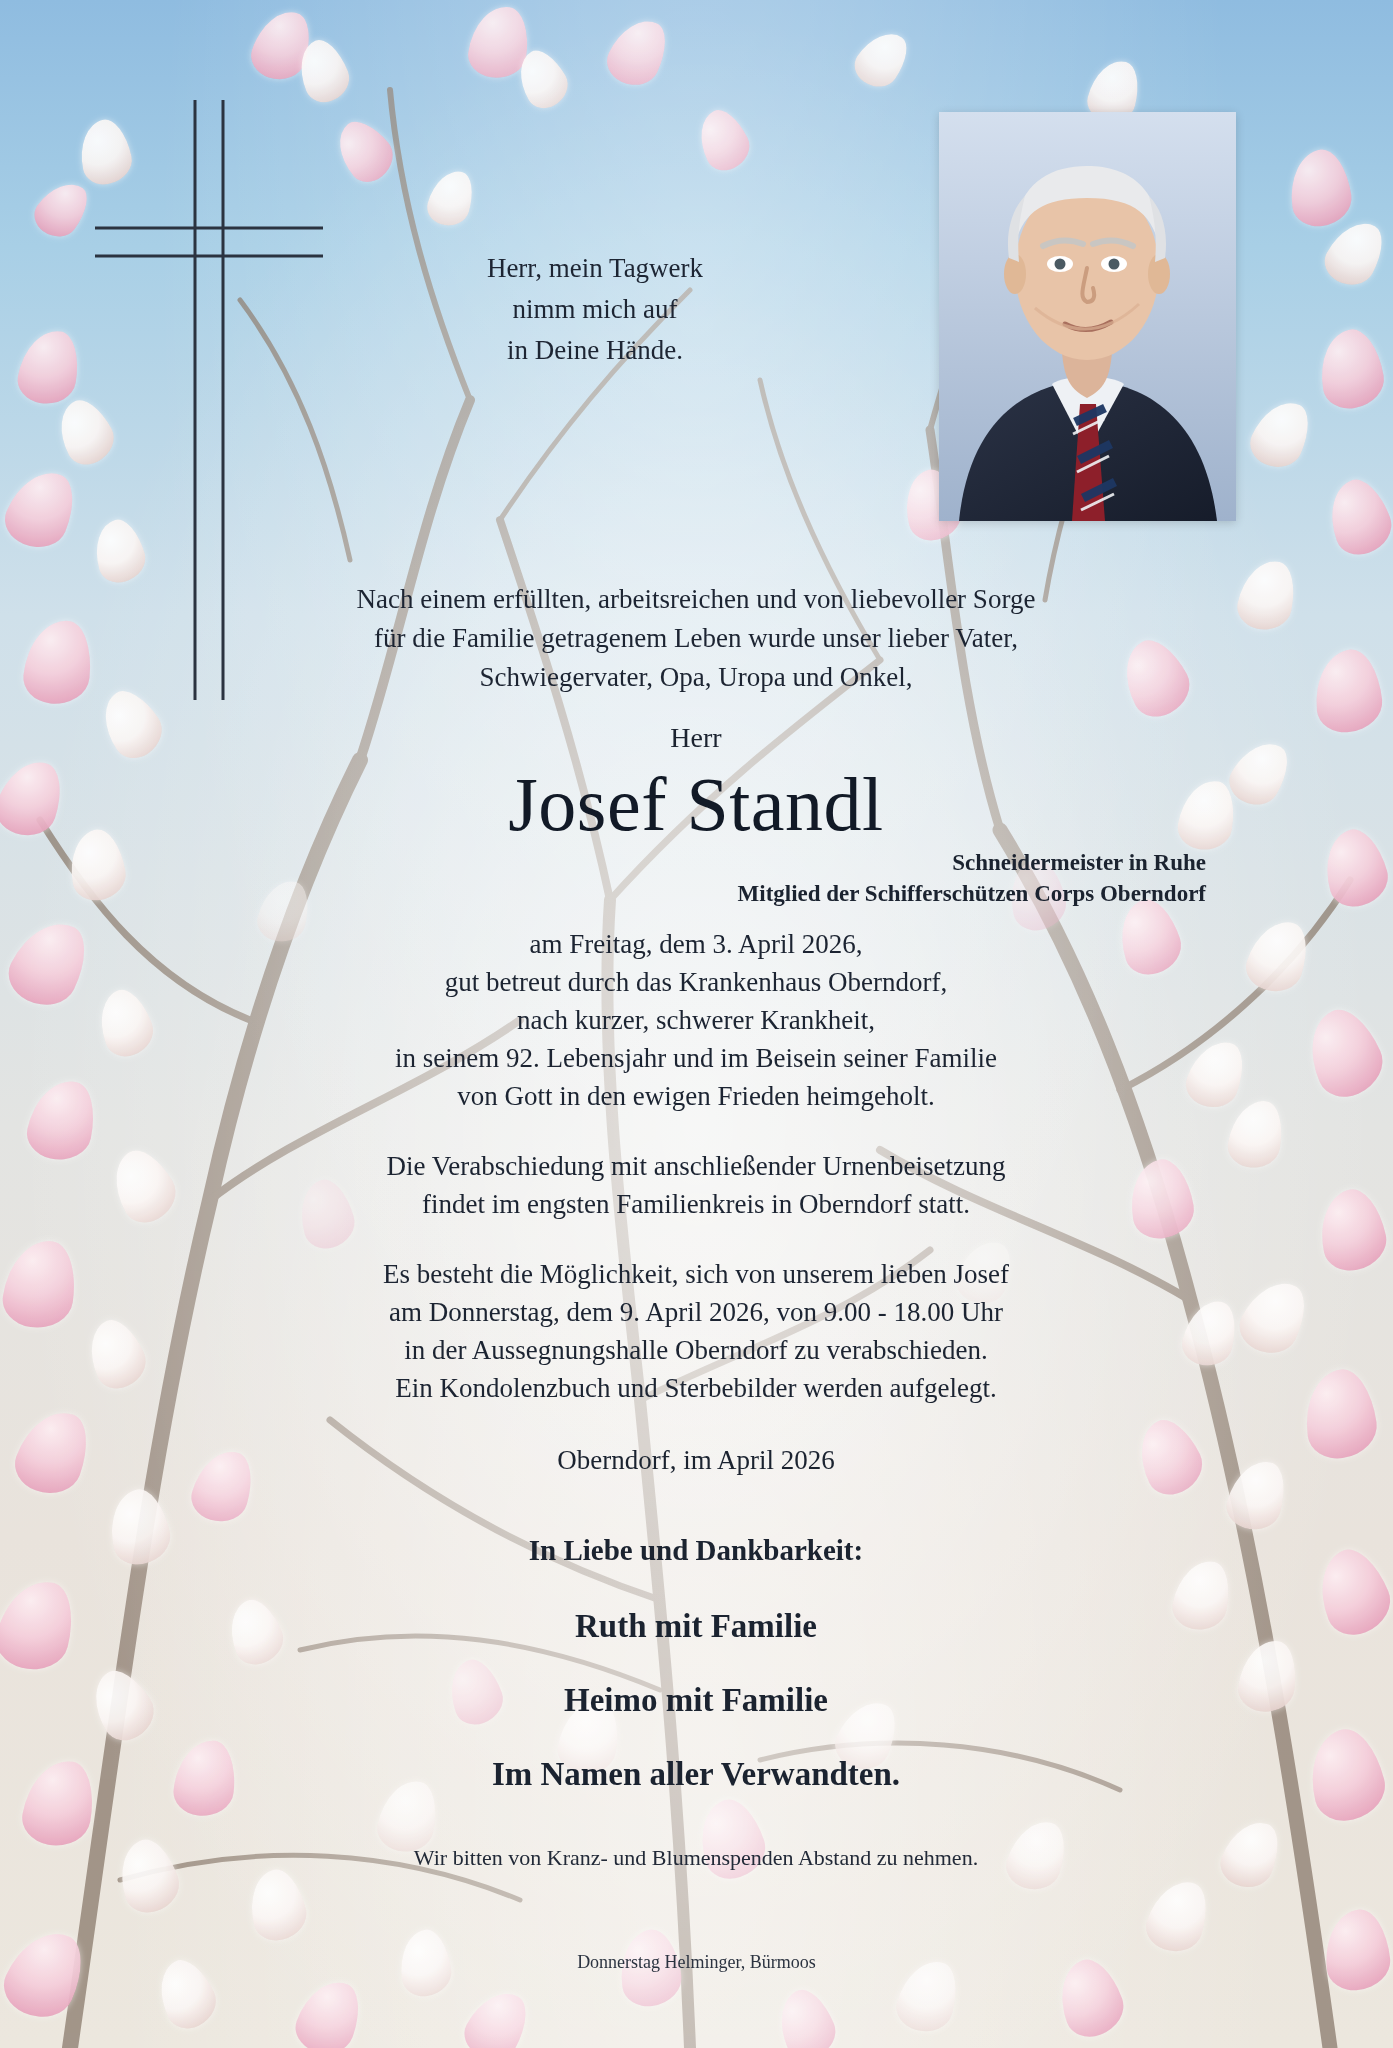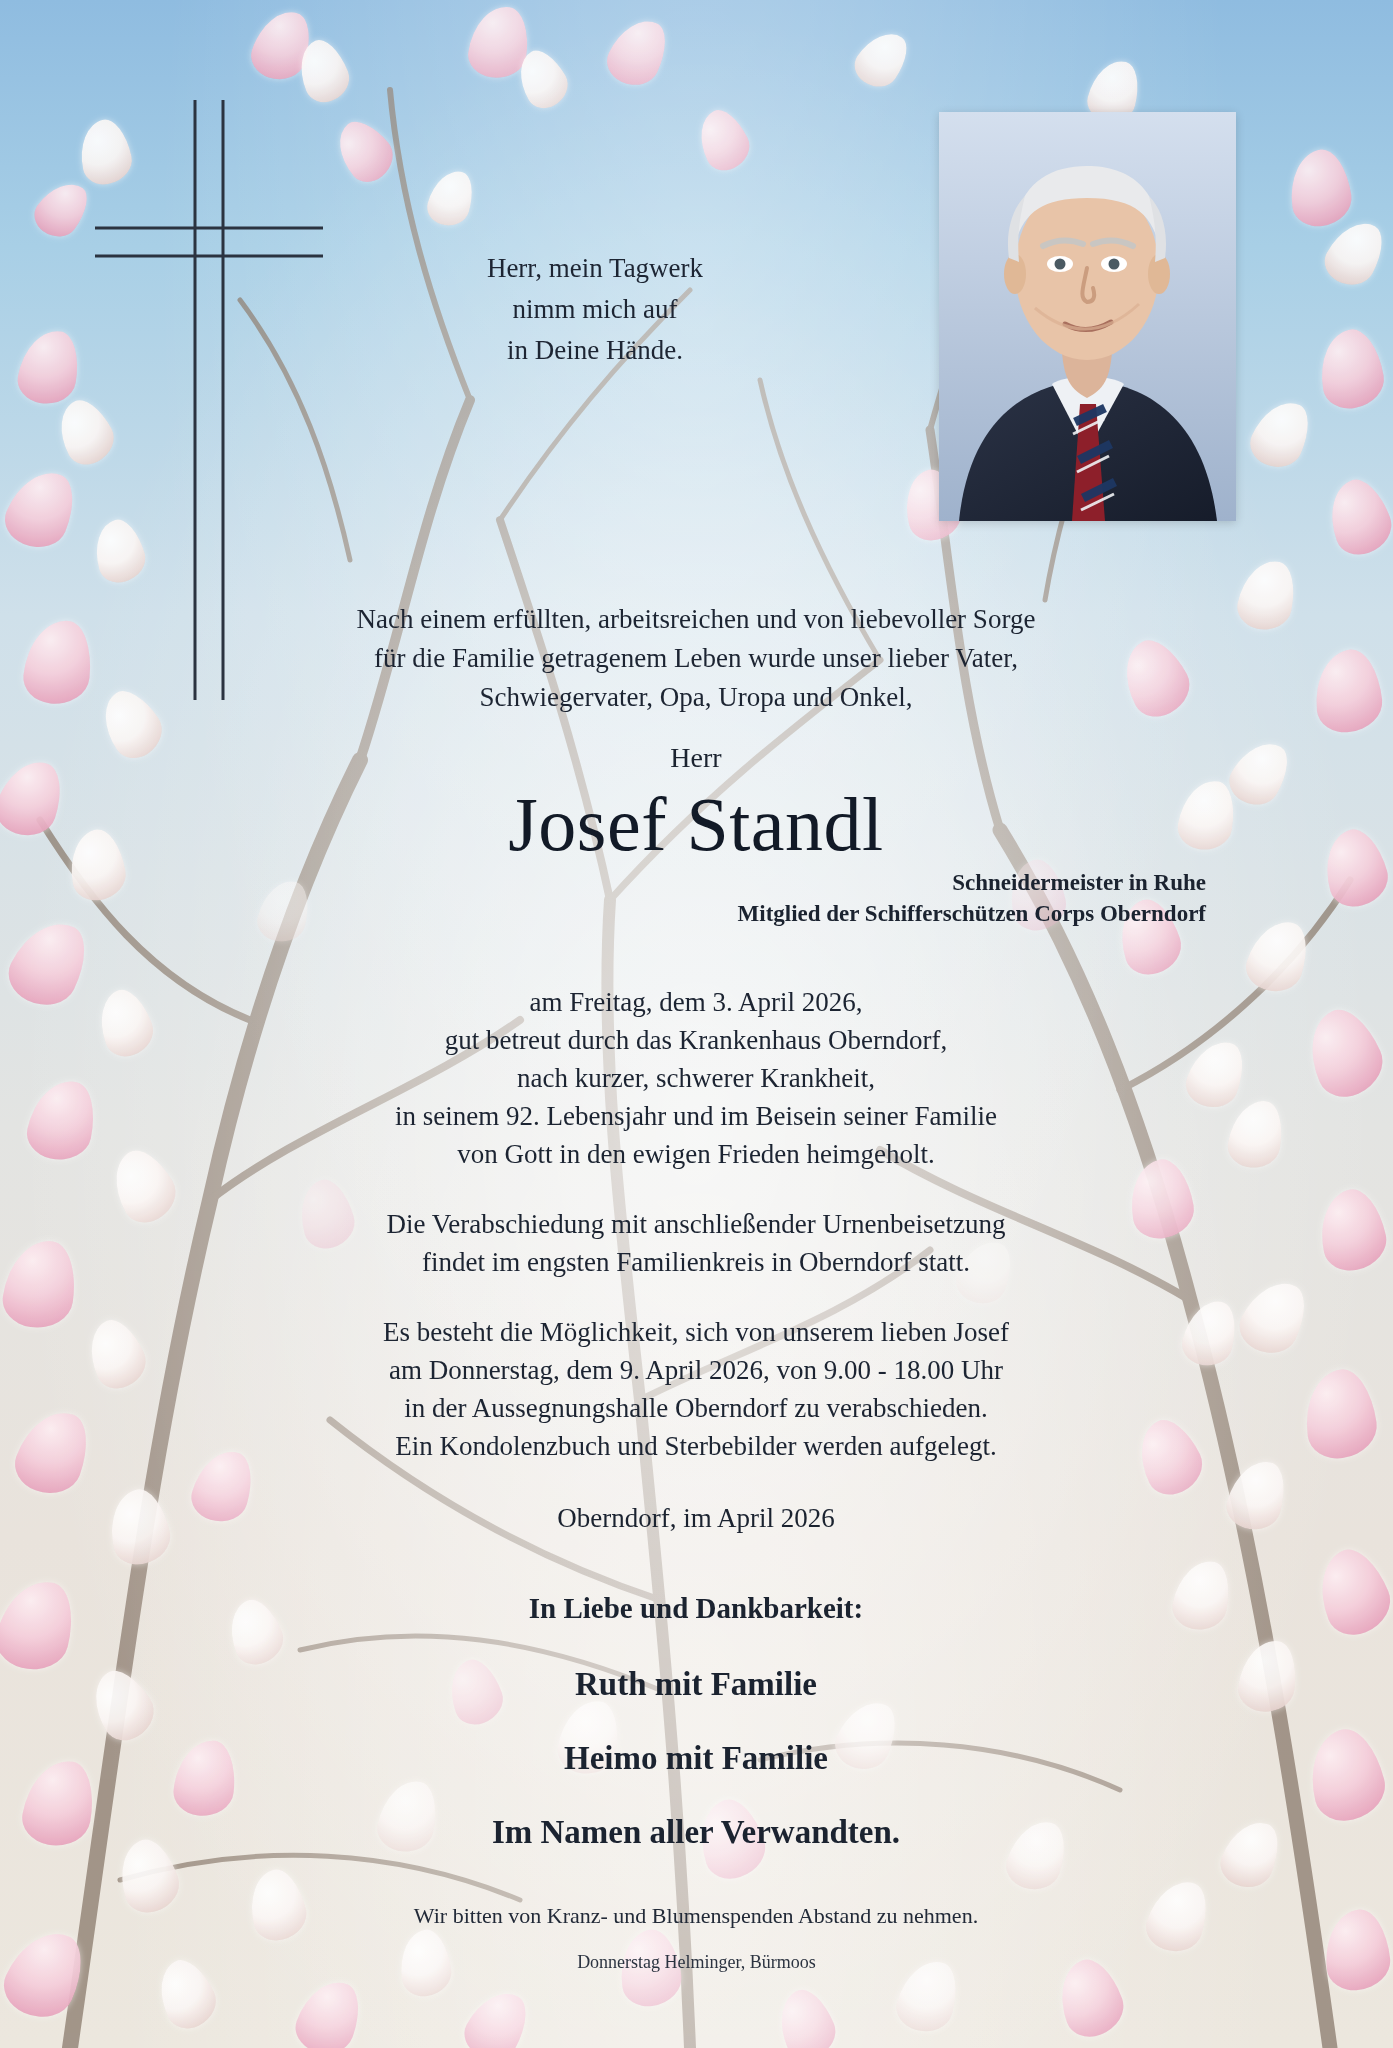--- a/index.html
+++ b/index.html
@@ -90,21 +90,21 @@
     width: 500px;
     text-align: center;
     font-size: 27px;
     line-height: 41px;
     color: #1d2533;
   }
 
   .body {
     position: absolute;
     left: 186px;
-    top: 600px;
+    top: 580px;
     width: 1020px;
     text-align: center;
   }
   .intro {
     font-size: 27px;
     line-height: 39px;
     color: #1c2432;
   }
   .herr {
     margin-top: 24px;
@@ -119,21 +119,21 @@
     color: #121a27;
   }
   .subtitle {
     font-size: 23px;
     line-height: 31px;
     font-weight: bold;
     color: #1b2330;
     text-align: right;
   }
   .para {
-    margin-top: 54px;
+    margin-top: 16px;
     font-size: 27px;
     line-height: 38px;
     color: #1c2432;
   }
   .para.tight { margin-top: 32px; }
   .place-date {
     margin-top: 34px;
     font-size: 27px;
     line-height: 38px;
   }

